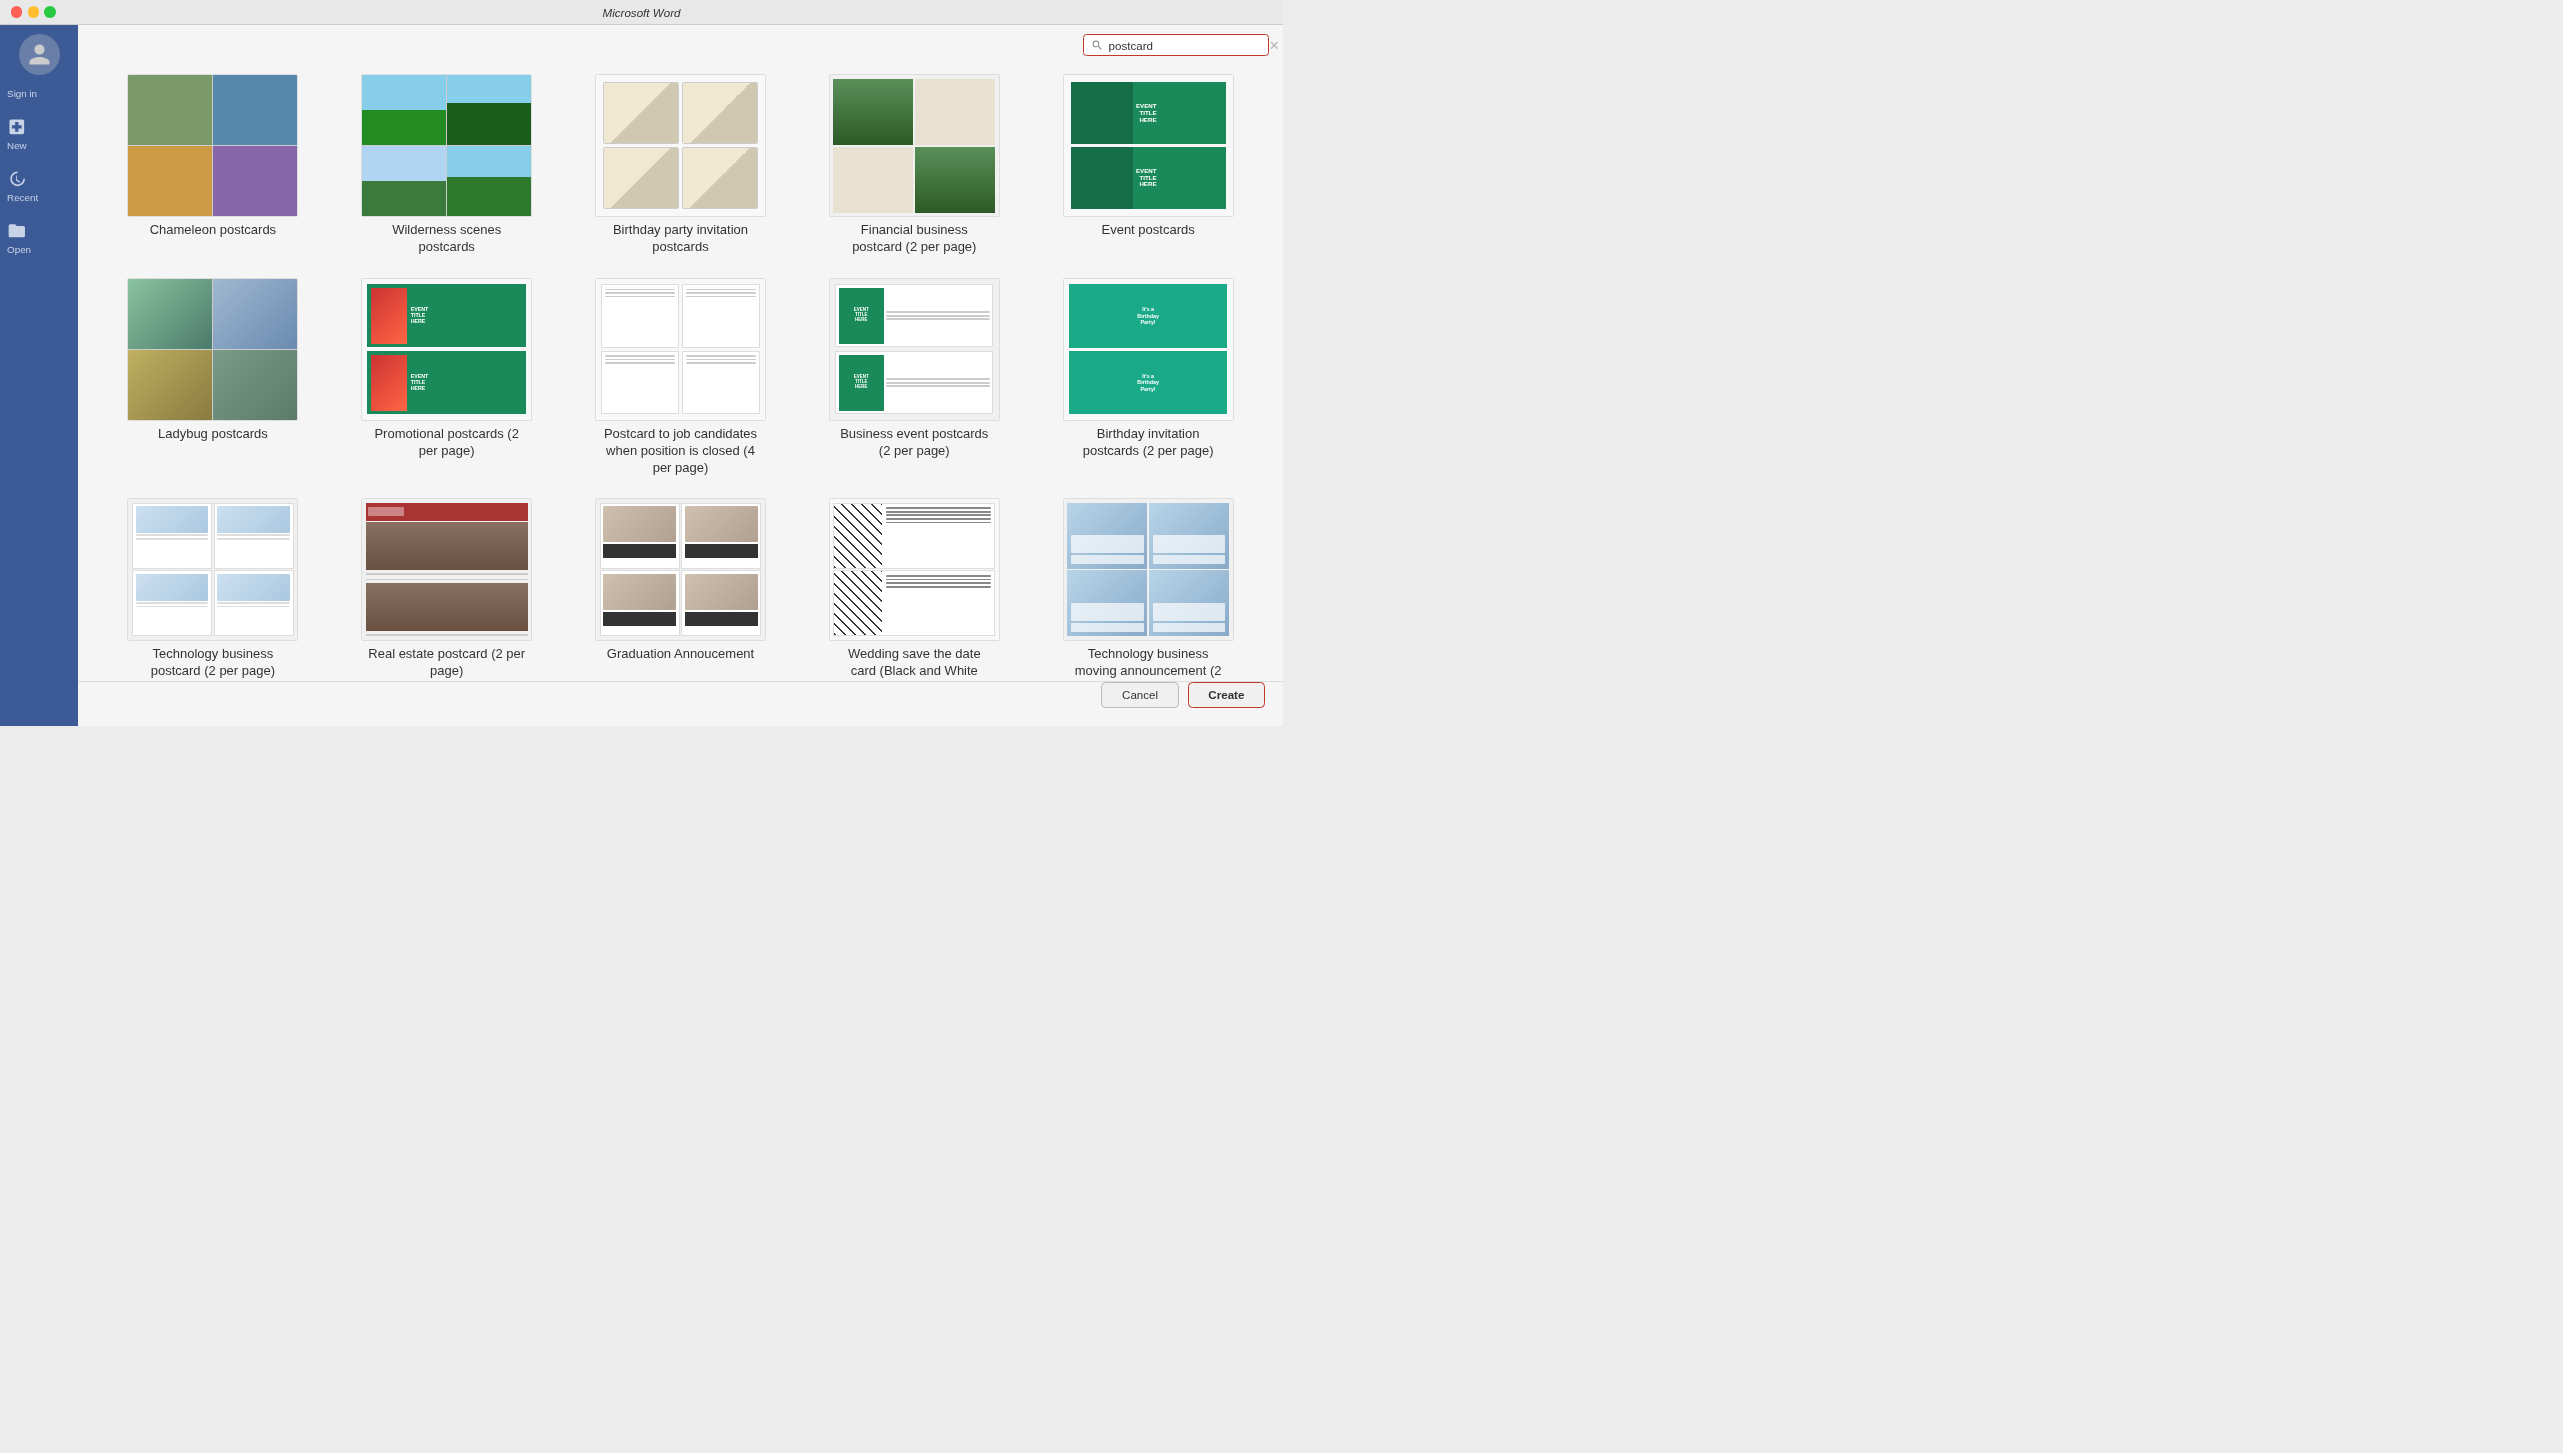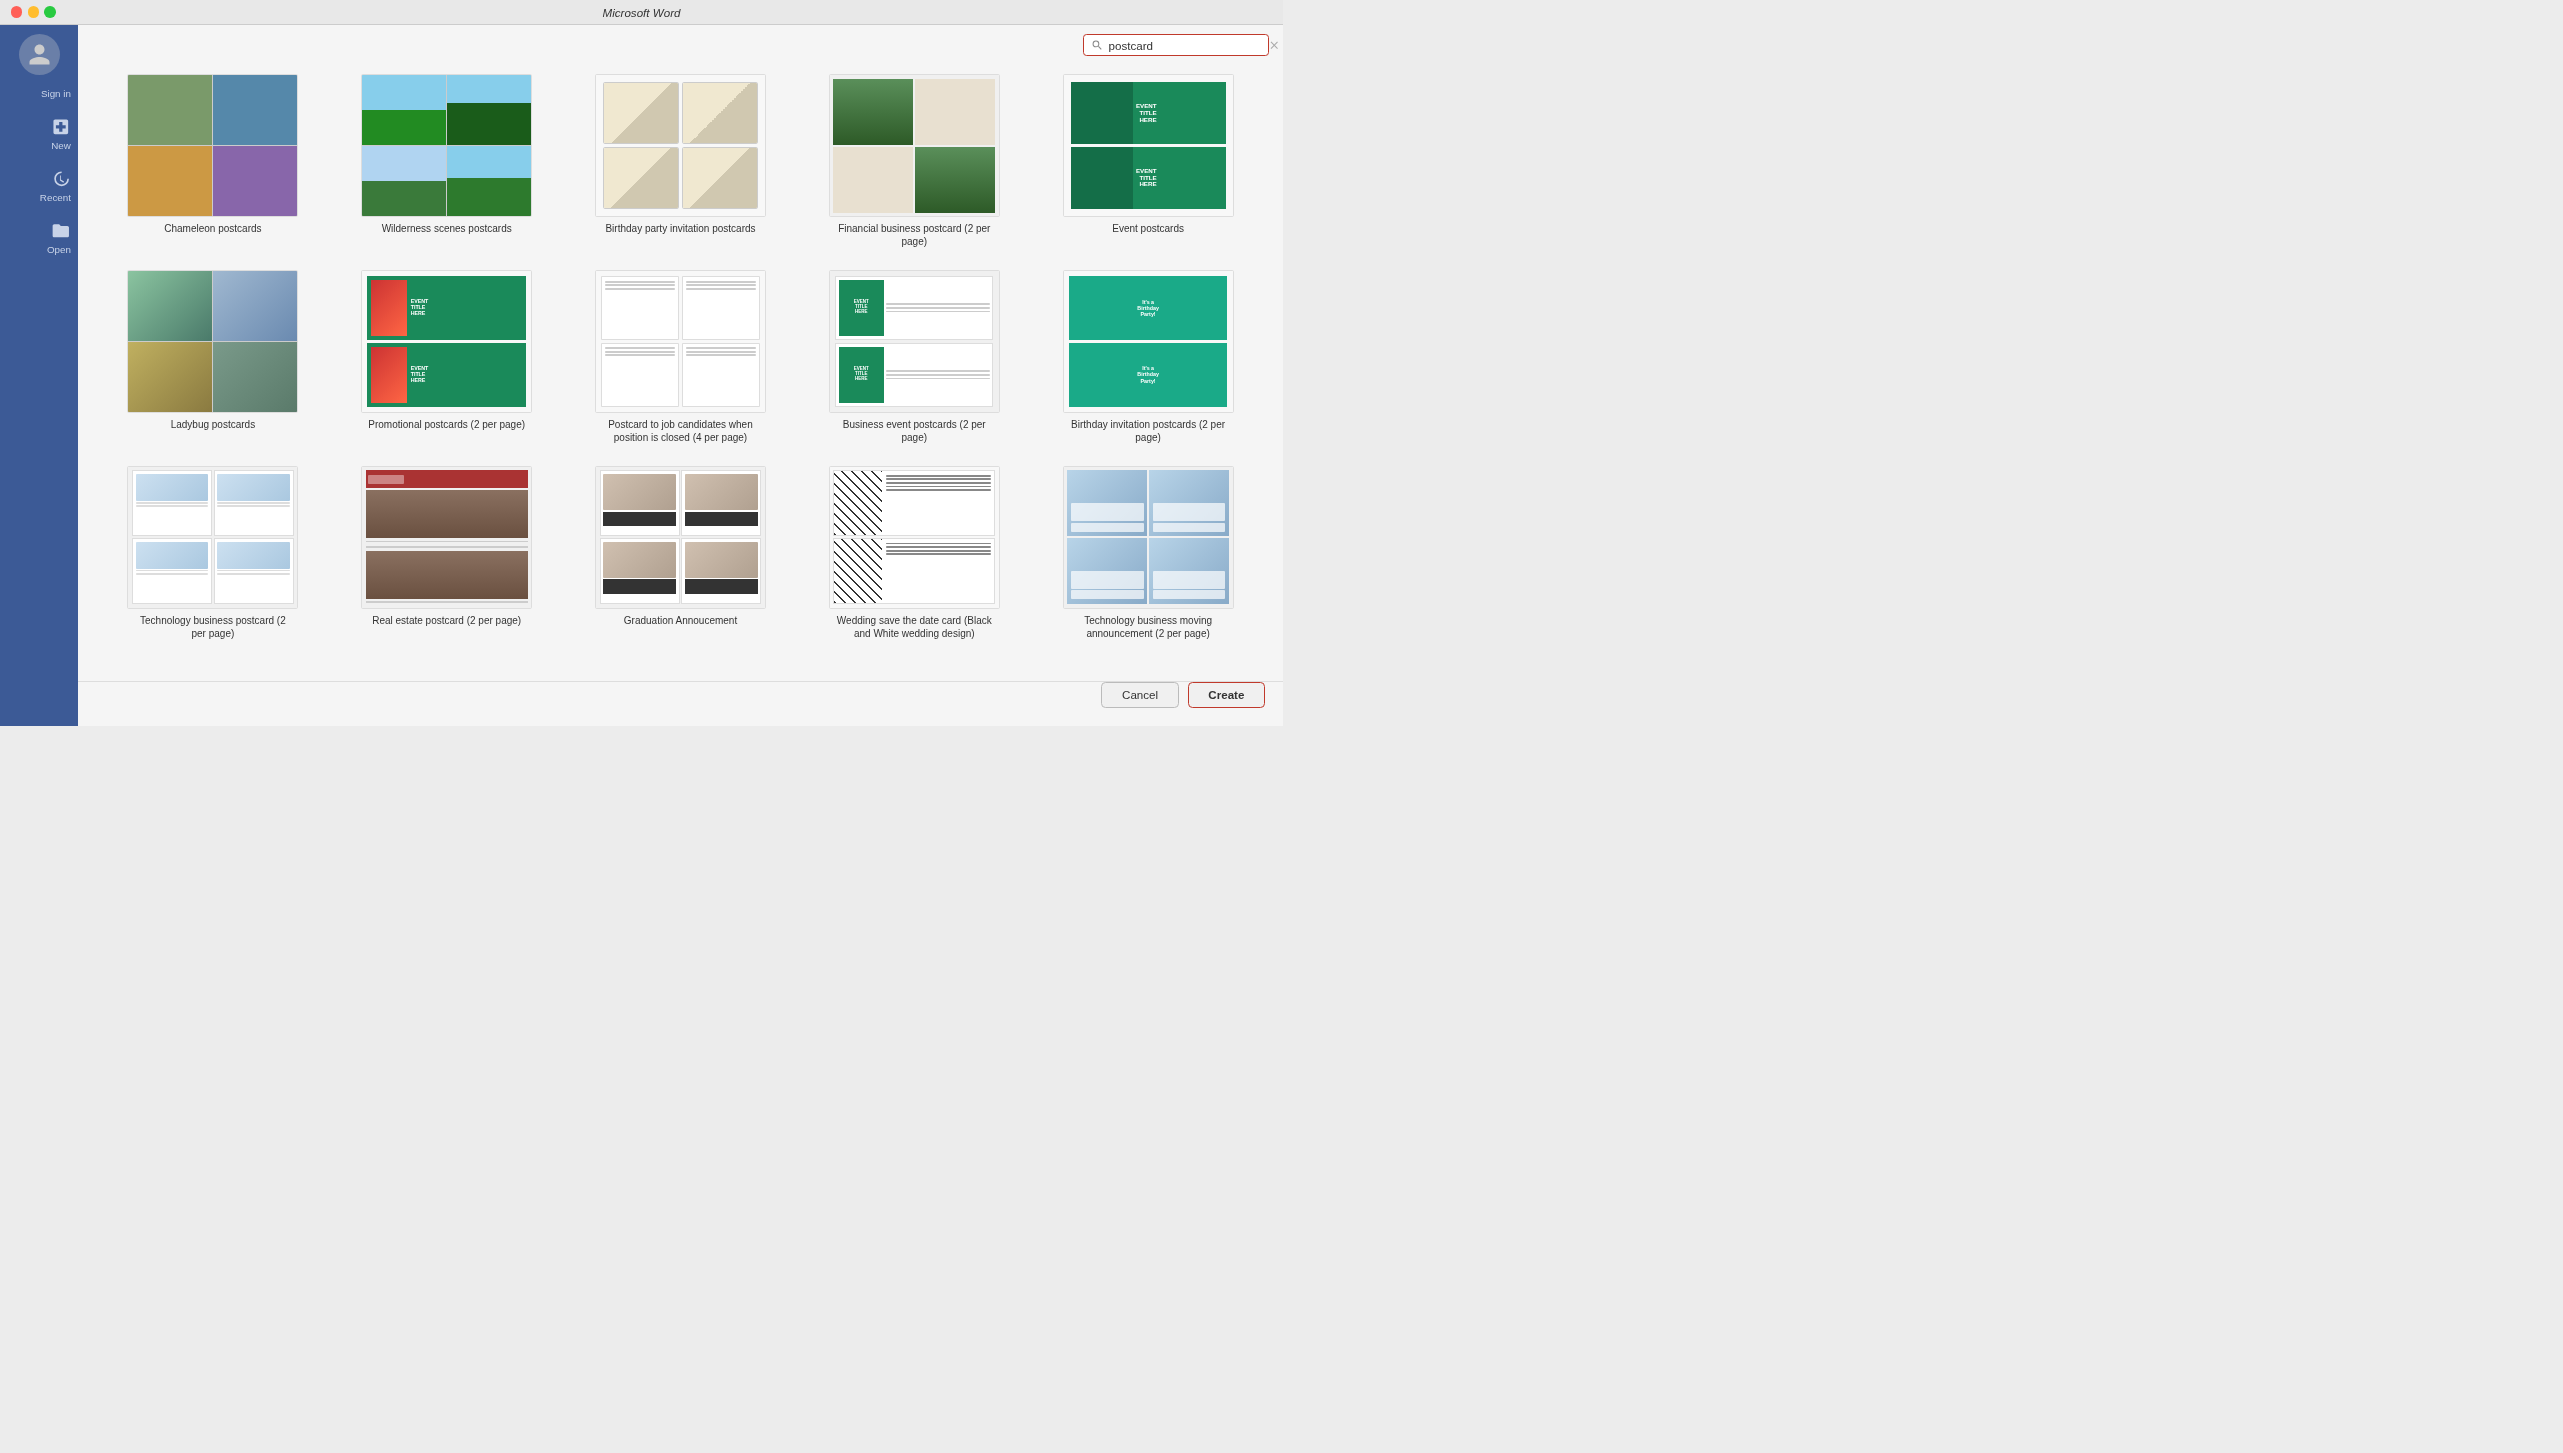--- a/index.html
+++ b/index.html
@@ -46,21 +46,21 @@
     }
     .sidebar-avatar {
       width: 41px; height: 41px;
       border-radius: 50%;
       background: #6a7fa8;
       display: flex; align-items: center; justify-content: center;
       margin-bottom: 3.6px;
     }
     .sidebar-avatar svg { width: 25px; height: 25px; fill: #ccc; }
     .sidebar-item {
-      display: flex; flex-direction: column; align-items: flex-end;
+      display: flex; flex-direction: column; align-items: flex-start;
       padding: 9px 7.1px;
       cursor: pointer;
       width: 100%;
       color: #c8d3e8;
       font-size: 9.8px;
       gap: 3.6px;
     }
     .sidebar-item svg { width: 19.6px; height: 19.6px; fill: #c8d3e8; }
     .sidebar-item span { font-size: 9.8px; color: #c8d3e8; }
 
@@ -124,21 +124,21 @@
       width: 171px;
       height: 143px;
       background: #fff;
       border: 0.9px solid #ddd;
       border-radius: 1.8px;
       display: flex; align-items: center; justify-content: center;
       overflow: hidden;
       position: relative;
     }
     .template-label {
-      font-size: 10px;
+      font-size: 13px;
       color: #333;
       text-align: center;
       line-height: 1.3;
       max-width: 160px;
     }
 
     
     .thumb-chameleon {
       display: grid; grid-template-columns: 1fr 1fr; grid-template-rows: 1fr 1fr;
       width: 100%; height: 100%; gap: 0.9px; background: #ccc;

